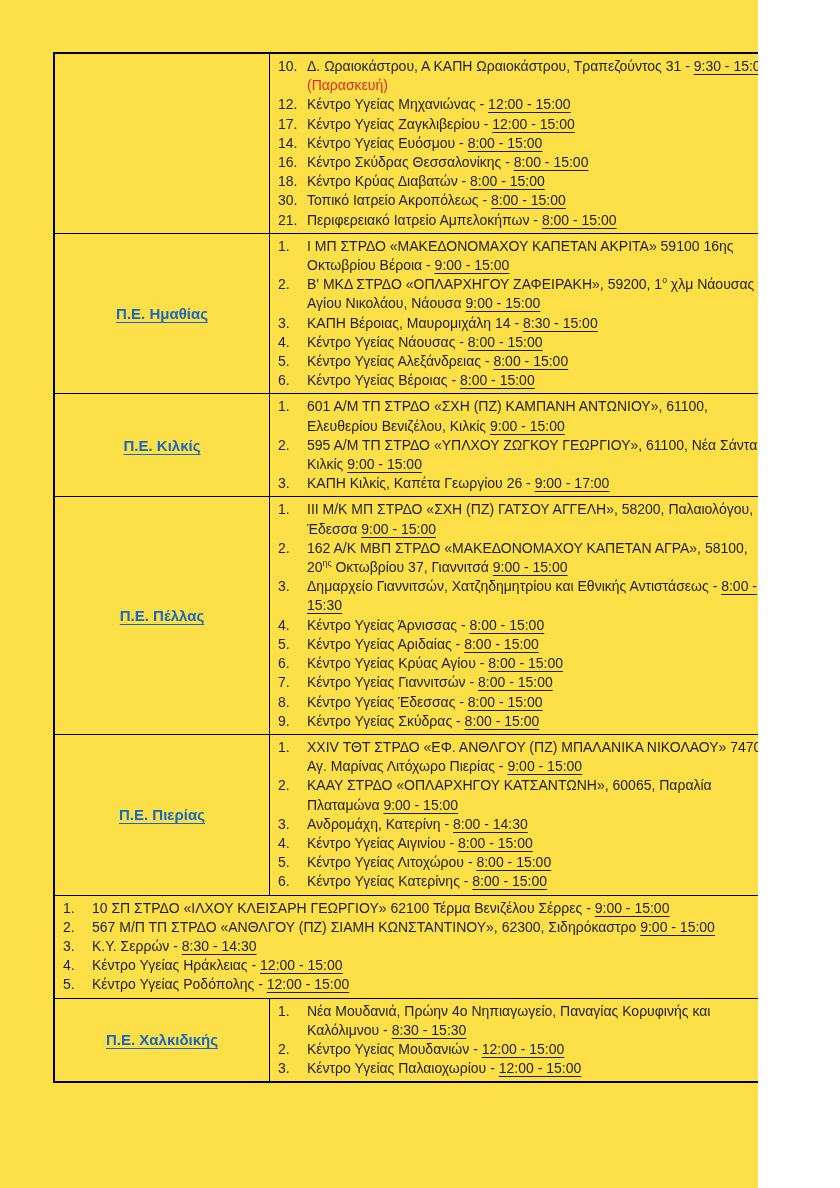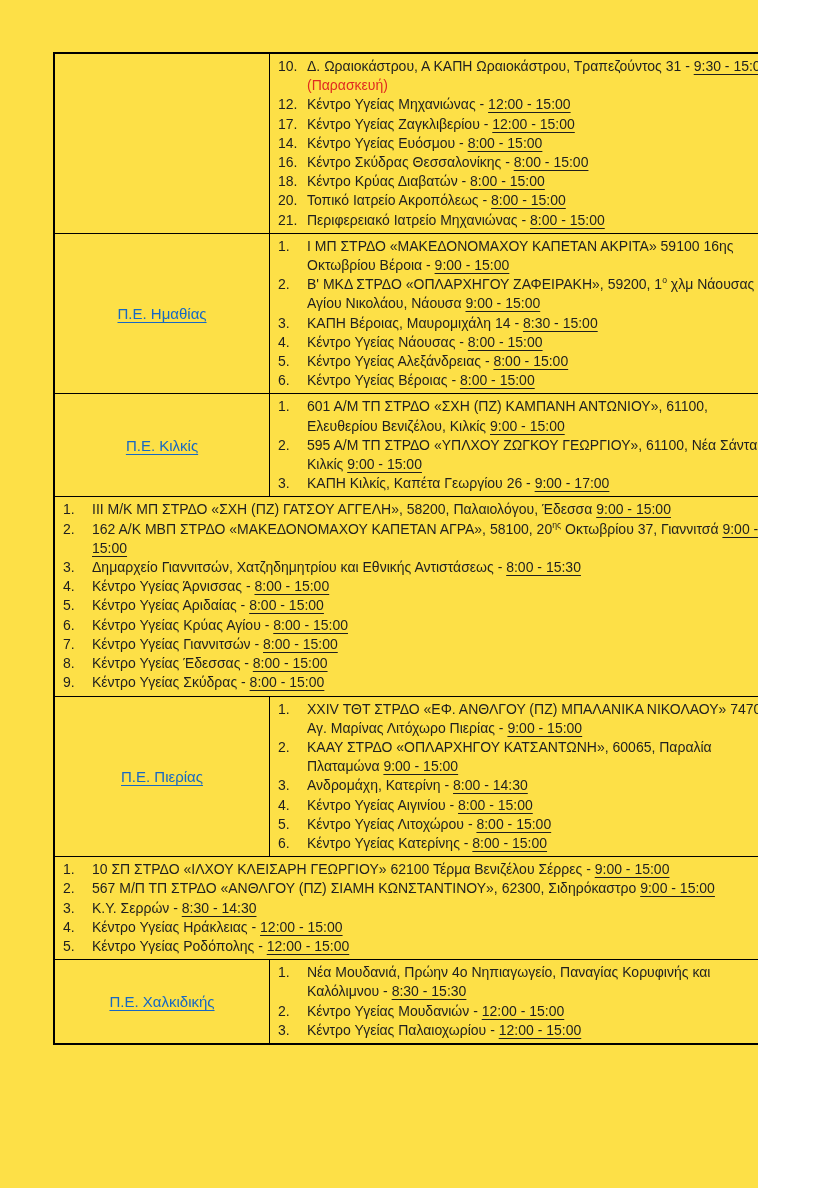--- a/index.html
+++ b/index.html
@@ -34,21 +34,21 @@
     width: 215px;
     min-width: 215px;
     border-right: 1.5px solid #000000;
     display: flex;
     align-items: center;
     justify-content: center;
     box-sizing: border-box;
   }
   .region-link {
     color: var(--link-color, #1668c4);
-    font-weight: normal;
+    font-weight: bold;
     font-size: 15px;
     text-decoration: underline;
     text-underline-offset: 3px;
     cursor: pointer;
   }
   .cell-right {
     flex: 1;
     padding: 3px 10px 3px 0;
     box-sizing: border-box;
     color: #1f1f1f;
@@ -83,22 +83,22 @@
   <div class="doc-table">
       <div class="trow">
         <div class="cell-left"></div>
         <div class="cell-right">
           <div class="item"><span class="num">10.</span><span>Δ. Ωραιοκάστρου, Α ΚΑΠΗ Ωραιοκάστρου, Τραπεζούντος 31 - </span><span class="u">9:30 - 15:00</span><span> </span><span class="red">(Παρασκευή)</span></div>
           <div class="item"><span class="num">12.</span><span>Κέντρο Υγείας Μηχανιώνας - </span><span class="u">12:00 - 15:00</span></div>
           <div class="item"><span class="num">17.</span><span>Κέντρο Υγείας Ζαγκλιβερίου - </span><span class="u">12:00 - 15:00</span></div>
           <div class="item"><span class="num">14.</span><span>Κέντρο Υγείας Ευόσμου - </span><span class="u">8:00 - 15:00</span></div>
           <div class="item"><span class="num">16.</span><span>Κέντρο Σκύδρας Θεσσαλονίκης - </span><span class="u">8:00 - 15:00</span></div>
           <div class="item"><span class="num">18.</span><span>Κέντρο Κρύας Διαβατών - </span><span class="u">8:00 - 15:00</span></div>
-          <div class="item"><span class="num">20.</span><span>Τοπικό Ιατρείο Ακροπόλεως - </span><span class="u">8:00 - 15:00</span></div>
-          <div class="item"><span class="num">21.</span><span>Περιφερειακό Ιατρείο Μηχανιώνας - </span><span class="u">8:00 - 15:00</span></div>
+          <div class="item"><span class="num">30.</span><span>Τοπικό Ιατρείο Ακροπόλεως - </span><span class="u">8:00 - 15:00</span></div>
+          <div class="item"><span class="num">21.</span><span>Περιφερειακό Ιατρείο Αμπελοκήπων - </span><span class="u">8:00 - 15:00</span></div>
         </div>
       </div>
       <div class="trow">
         <div class="cell-left">
           <span class="region-link">Π.Ε. Ημαθίας</span>
         </div>
         <div class="cell-right">
           <div class="item"><span class="num">1.</span><span>Ι ΜΠ ΣΤΡΔΟ «ΜΑΚΕΔΟΝΟΜΑΧΟΥ ΚΑΠΕΤΑΝ ΑΚΡΙΤΑ» 59100 16ης Οκτωβρίου Βέροια - </span><span class="u">9:00 - 15:00</span></div>
           <div class="item"><span class="num">2.</span><span>Β' ΜΚΔ ΣΤΡΔΟ «ΟΠΛΑΡΧΗΓΟΥ ΖΑΦΕΙΡΑΚΗ», 59200, 1</span><sup>ο</sup><span> χλμ Νάουσας – Αγίου Νικολάου, Νάουσα </span><span class="u">9:00 - 15:00</span></div>
           <div class="item"><span class="num">3.</span><span>ΚΑΠΗ Βέροιας, Μαυρομιχάλη 14 - </span><span class="u">8:30 - 15:00</span></div>
@@ -111,20 +111,23 @@
         <div class="cell-left">
           <span class="region-link">Π.Ε. Κιλκίς</span>
         </div>
         <div class="cell-right">
           <div class="item"><span class="num">1.</span><span>601 Α/Μ ΤΠ ΣΤΡΔΟ «ΣΧΗ (ΠΖ) ΚΑΜΠΑΝΗ ΑΝΤΩΝΙΟΥ», 61100, Ελευθερίου Βενιζέλου, Κιλκίς </span><span class="u">9:00 - 15:00</span></div>
           <div class="item"><span class="num">2.</span><span>595 Α/Μ ΤΠ ΣΤΡΔΟ «ΥΠΛΧΟΥ ΖΩΓΚΟΥ ΓΕΩΡΓΙΟΥ», 61100, Νέα Σάντα, Κιλκίς </span><span class="u">9:00 - 15:00</span></div>
           <div class="item"><span class="num">3.</span><span>ΚΑΠΗ Κιλκίς, Καπέτα Γεωργίου 26 - </span><span class="u">9:00 - 17:00</span></div>
         </div>
       </div>
       <div class="trow">
+        <div class="cell-left">
+          <span class="region-link">Π.Ε. Πέλλας</span>
+        </div>
         <div class="cell-right">
           <div class="item"><span class="num">1.</span><span>ΙΙΙ Μ/Κ ΜΠ ΣΤΡΔΟ «ΣΧΗ (ΠΖ) ΓΑΤΣΟΥ ΑΓΓΕΛΗ», 58200, Παλαιολόγου, Έδεσσα </span><span class="u">9:00 - 15:00</span></div>
           <div class="item"><span class="num">2.</span><span>162 Α/Κ ΜΒΠ ΣΤΡΔΟ «ΜΑΚΕΔΟΝΟΜΑΧΟΥ ΚΑΠΕΤΑΝ ΑΓΡΑ», 58100, 20</span><sup>ης</sup><span> Οκτωβρίου 37, Γιαννιτσά </span><span class="u">9:00 - 15:00</span></div>
           <div class="item"><span class="num">3.</span><span>Δημαρχείο Γιαννιτσών, Χατζηδημητρίου και Εθνικής Αντιστάσεως - </span><span class="u">8:00 - 15:30</span></div>
           <div class="item"><span class="num">4.</span><span>Κέντρο Υγείας Άρνισσας - </span><span class="u">8:00 - 15:00</span></div>
           <div class="item"><span class="num">5.</span><span>Κέντρο Υγείας Αριδαίας - </span><span class="u">8:00 - 15:00</span></div>
           <div class="item"><span class="num">6.</span><span>Κέντρο Υγείας Κρύας Αγίου - </span><span class="u">8:00 - 15:00</span></div>
           <div class="item"><span class="num">7.</span><span>Κέντρο Υγείας Γιαννιτσών - </span><span class="u">8:00 - 15:00</span></div>
           <div class="item"><span class="num">8.</span><span>Κέντρο Υγείας Έδεσσας - </span><span class="u">8:00 - 15:00</span></div>
           <div class="item"><span class="num">9.</span><span>Κέντρο Υγείας Σκύδρας - </span><span class="u">8:00 - 15:00</span></div>

